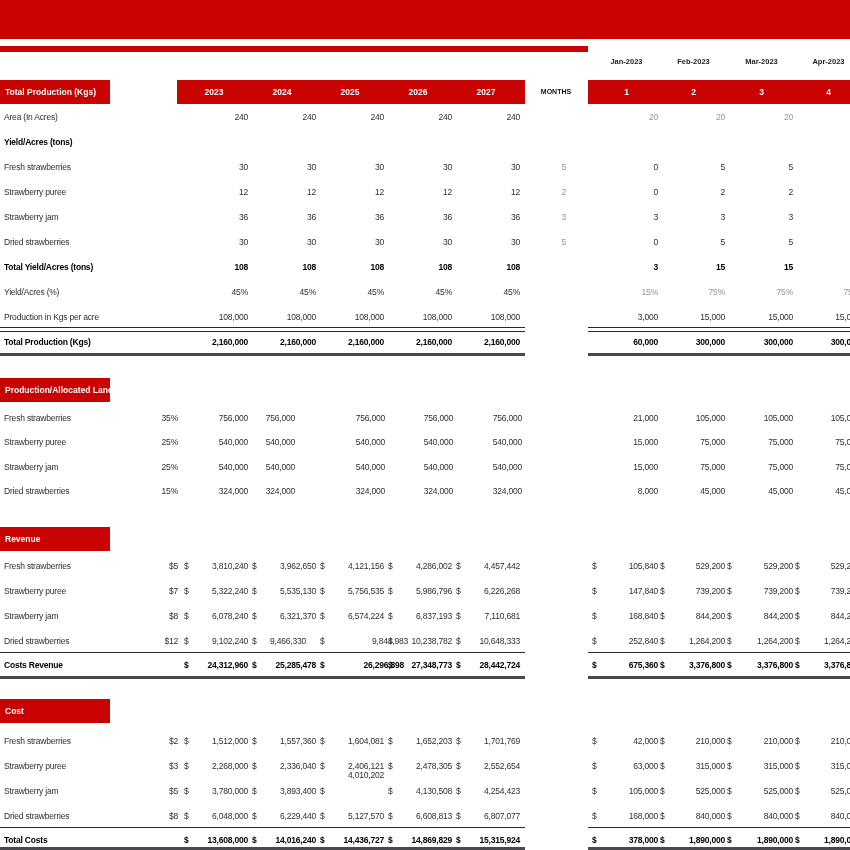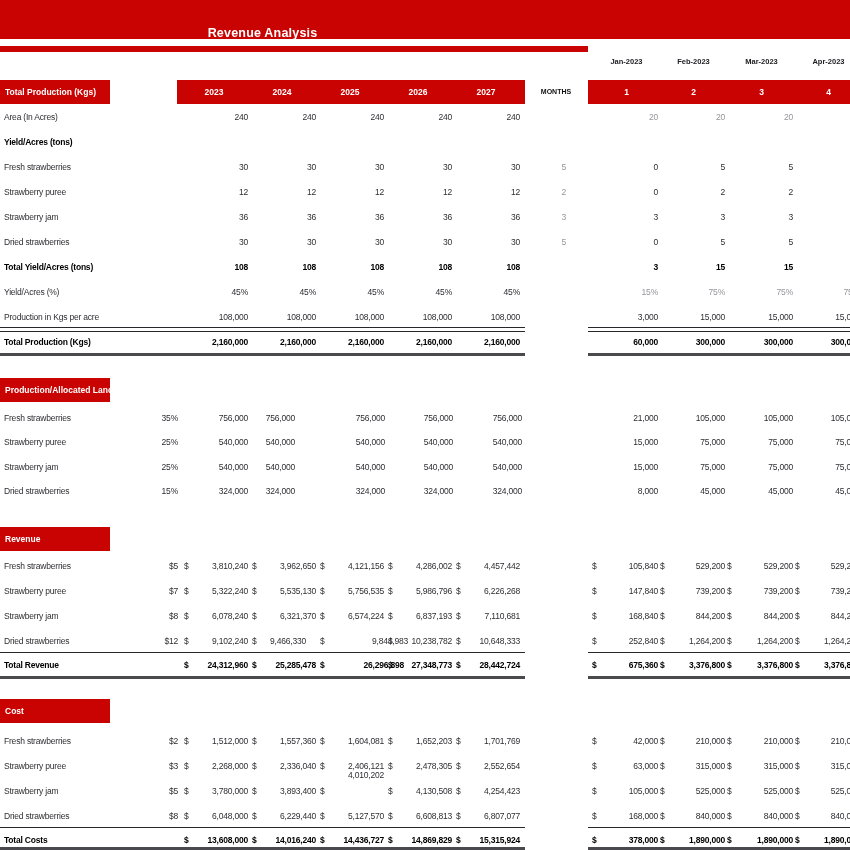--- a/index.html
+++ b/index.html
@@ -21,21 +21,20 @@
     background:repeating-linear-gradient(90deg,transparent 0 55px,#e4e4e4 55px 56px);}
 </style>
 </head>
 <body>
 
 <div class="sheet">
   <div class="r gridstrip"></div>
 
   <div class="r band" style="left:0;top:7;width:850px;height:39px;"></div>
   <div class="r band" style="left:0;top:46px;width:588px;height:6px;"></div>
-  <div class="r title ctr" style="left:0;top:24px;width:525px;height:18px;line-height:18px;">Revenue Analysis</div>
 
   <div id="monthLabels">
       <div class="r ctr" style="left: 593px; top: 55px; width: 67px; height: 13px; line-height: 13px; font-size: 7.5px; font-weight: bold; color: rgb(28, 28, 32);">Jan-2023</div>
       <div class="r ctr" style="left: 660px; top: 55px; width: 67px; height: 13px; line-height: 13px; font-size: 7.5px; font-weight: bold; color: rgb(28, 28, 32);">Feb-2023</div>
       <div class="r ctr" style="left: 728px; top: 55px; width: 67px; height: 13px; line-height: 13px; font-size: 7.5px; font-weight: bold; color: rgb(28, 28, 32);">Mar-2023</div>
       <div class="r ctr" style="left: 795px; top: 55px; width: 67px; height: 13px; line-height: 13px; font-size: 7.5px; font-weight: bold; color: rgb(28, 28, 32);">Apr-2023</div>
     </div>
 
   <div class="r band" style="left:177px;top:80px;width:348px;height:24px;"></div>
   <div id="yearLabels">
@@ -279,21 +278,21 @@
       <div class="r num" style="left: 456px; top: 635px; width: 8px; height: 12px; line-height: 12px; text-align: left;">$</div>
       <div class="r num" style="left: 458px; top: 635px; width: 62px; height: 12px; line-height: 12px;">10,648,333</div>
       <div class="r num" style="left: 592px; top: 635px; width: 8px; height: 12px; line-height: 12px; text-align: left;">$</div>
       <div class="r num" style="left: 596px; top: 635px; width: 62px; height: 12px; line-height: 12px;">252,840</div>
       <div class="r num" style="left: 660px; top: 635px; width: 8px; height: 12px; line-height: 12px; text-align: left;">$</div>
       <div class="r num" style="left: 663px; top: 635px; width: 62px; height: 12px; line-height: 12px;">1,264,200</div>
       <div class="r num" style="left: 727px; top: 635px; width: 8px; height: 12px; line-height: 12px; text-align: left;">$</div>
       <div class="r num" style="left: 731px; top: 635px; width: 62px; height: 12px; line-height: 12px;">1,264,200</div>
       <div class="r num" style="left: 795px; top: 635px; width: 8px; height: 12px; line-height: 12px; text-align: left;">$</div>
       <div class="r num" style="left: 798px; top: 635px; width: 62px; height: 12px; line-height: 12px;">1,264,200</div>
-      <div class="r lbl bold" style="left: 4px; top: 659px; width: 165px; height: 12px; line-height: 12px;">Total Revenue</div>
+      <div class="r lbl bold" style="left: 4px; top: 659px; width: 165px; height: 12px; line-height: 12px;">Costs Revenue</div>
       <div class="r num bold" style="left: 184px; top: 659px; width: 8px; height: 12px; line-height: 12px; text-align: left;">$</div>
       <div class="r num bold" style="left: 186px; top: 659px; width: 62px; height: 12px; line-height: 12px;">24,312,960</div>
       <div class="r num bold" style="left: 252px; top: 659px; width: 8px; height: 12px; line-height: 12px; text-align: left;">$</div>
       <div class="r num bold" style="left: 254px; top: 659px; width: 62px; height: 12px; line-height: 12px;">25,285,478</div>
       <div class="r num bold" style="left: 320px; top: 659px; width: 8px; height: 12px; line-height: 12px; text-align: left;">$</div>
       <div class="r num bold" style="left: 322px; top: 659px; width: 82px; height: 12px; line-height: 12px;">26,296,898</div>
       <div class="r num bold" style="left: 388px; top: 659px; width: 8px; height: 12px; line-height: 12px; text-align: left;">$</div>
       <div class="r num bold" style="left: 390px; top: 659px; width: 62px; height: 12px; line-height: 12px;">27,348,773</div>
       <div class="r num bold" style="left: 456px; top: 659px; width: 8px; height: 12px; line-height: 12px; text-align: left;">$</div>
       <div class="r num bold" style="left: 458px; top: 659px; width: 62px; height: 12px; line-height: 12px;">28,442,724</div>

